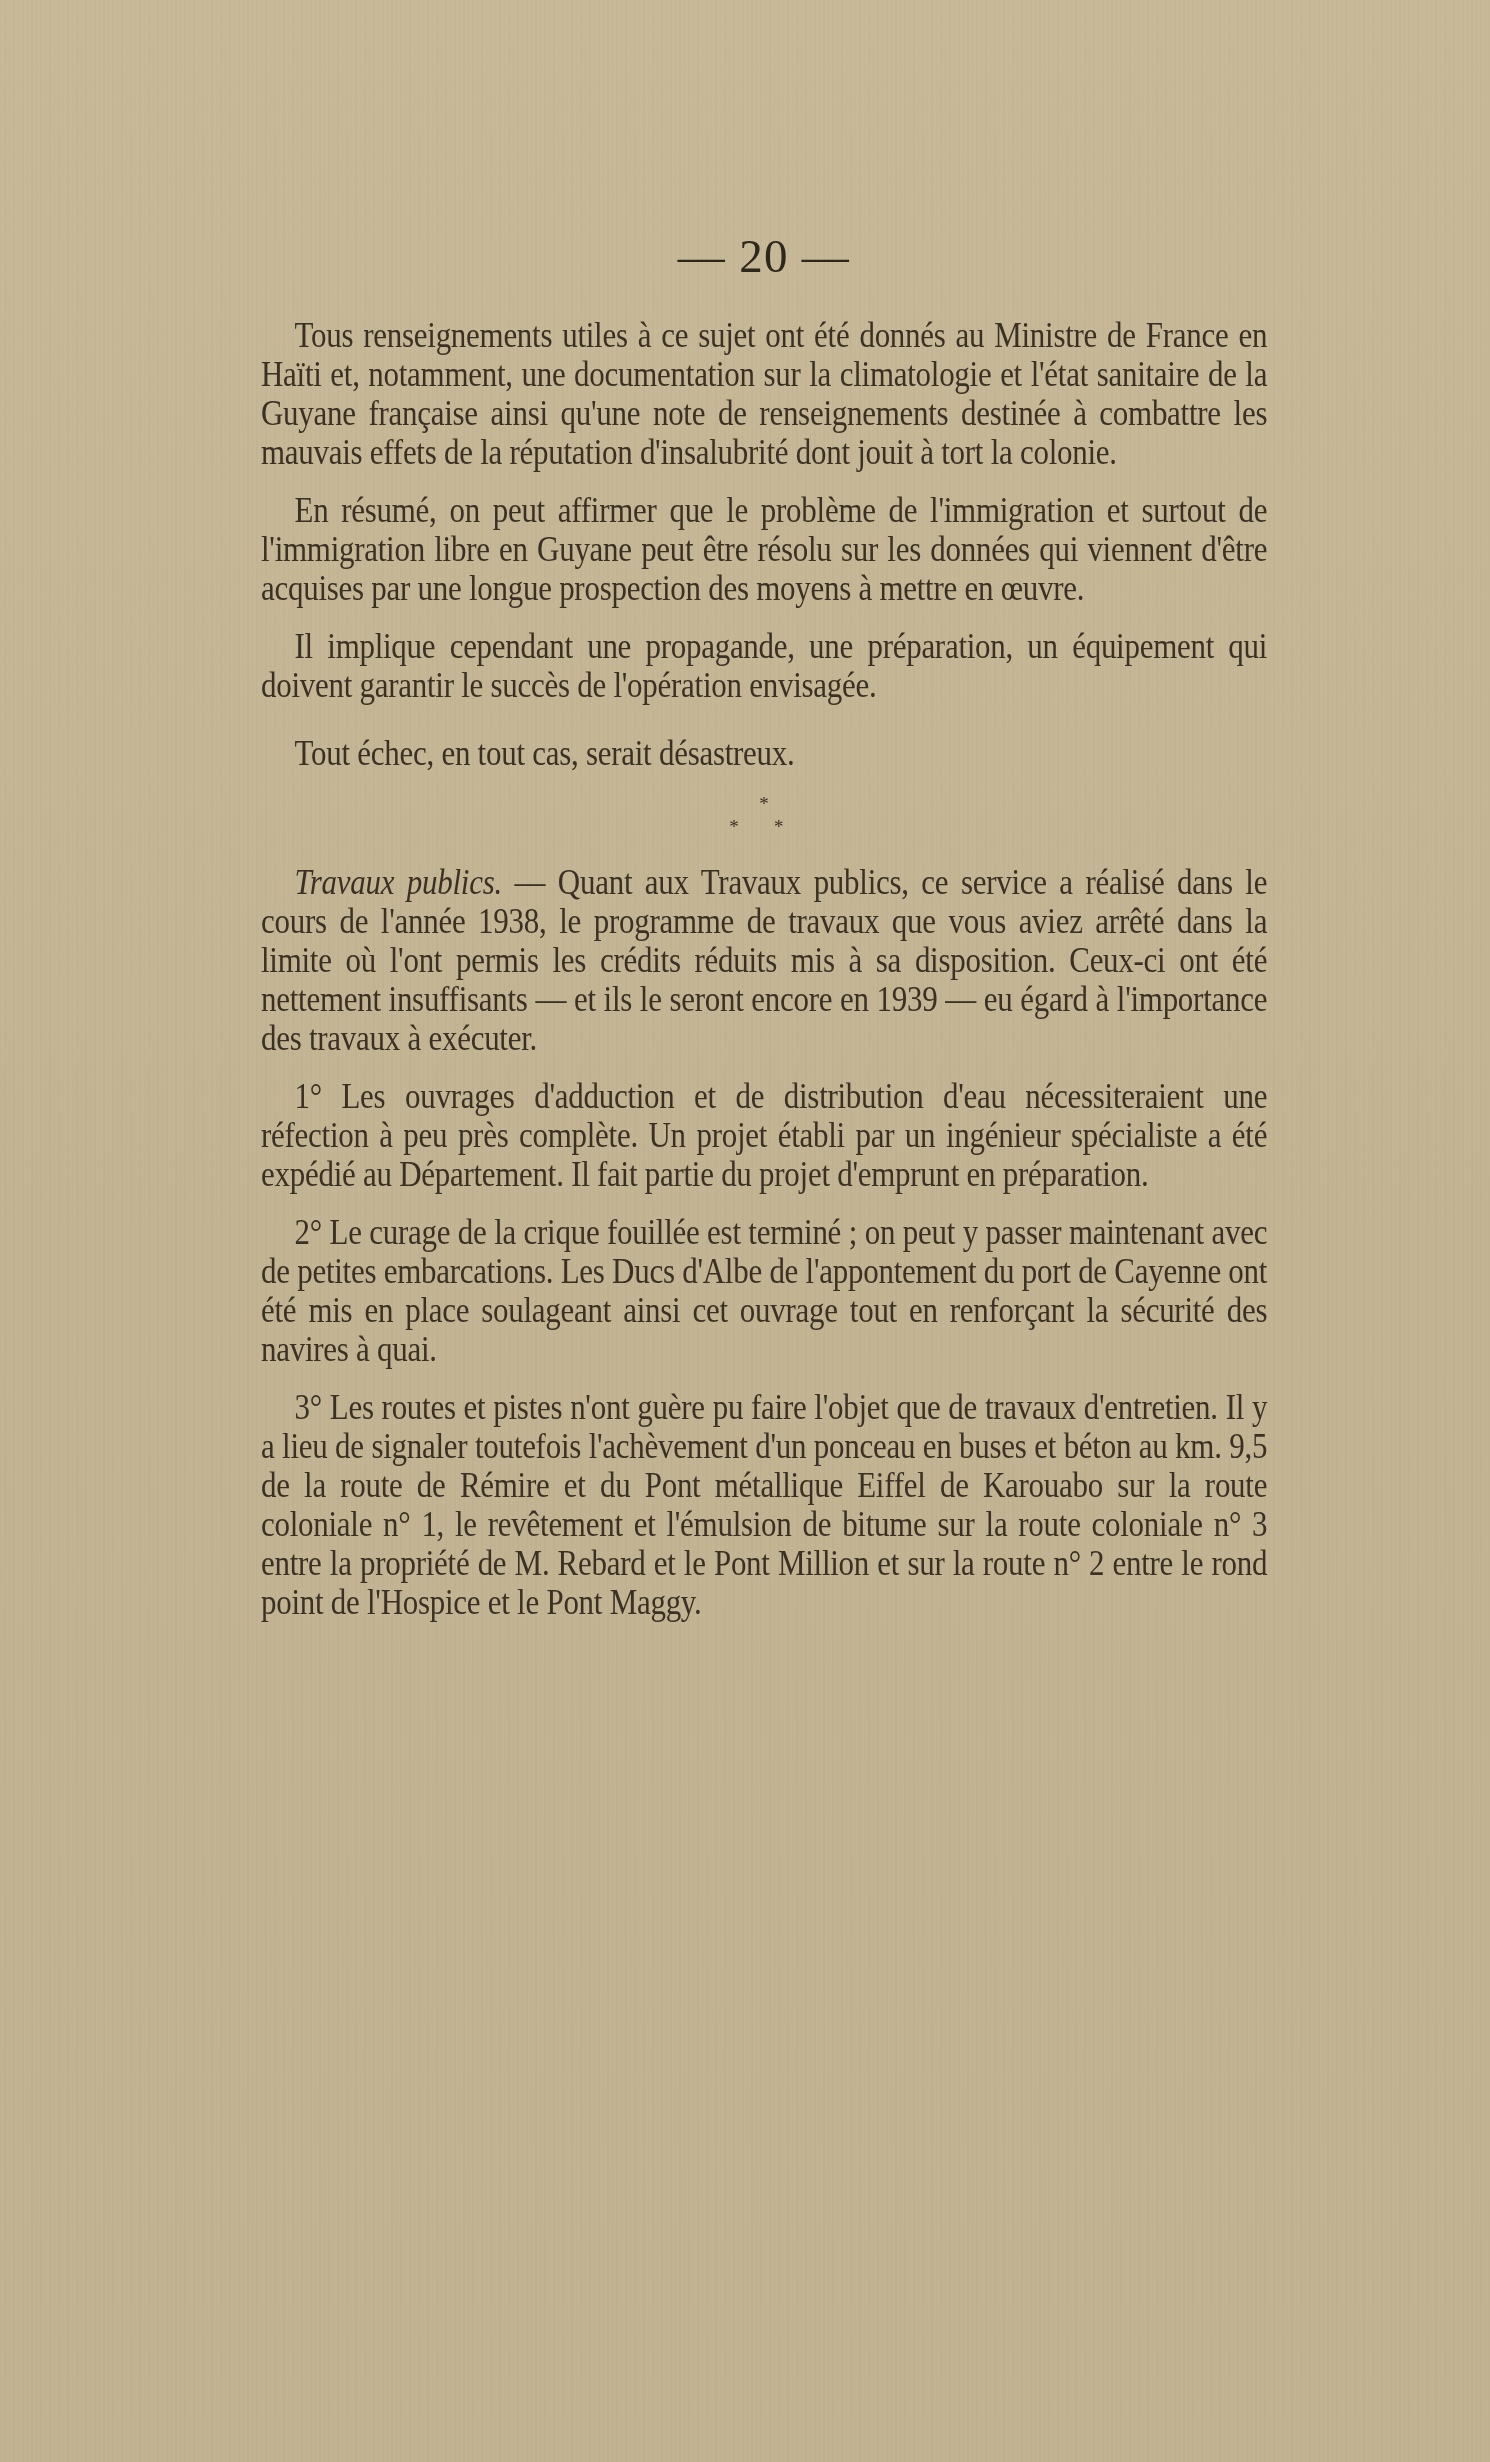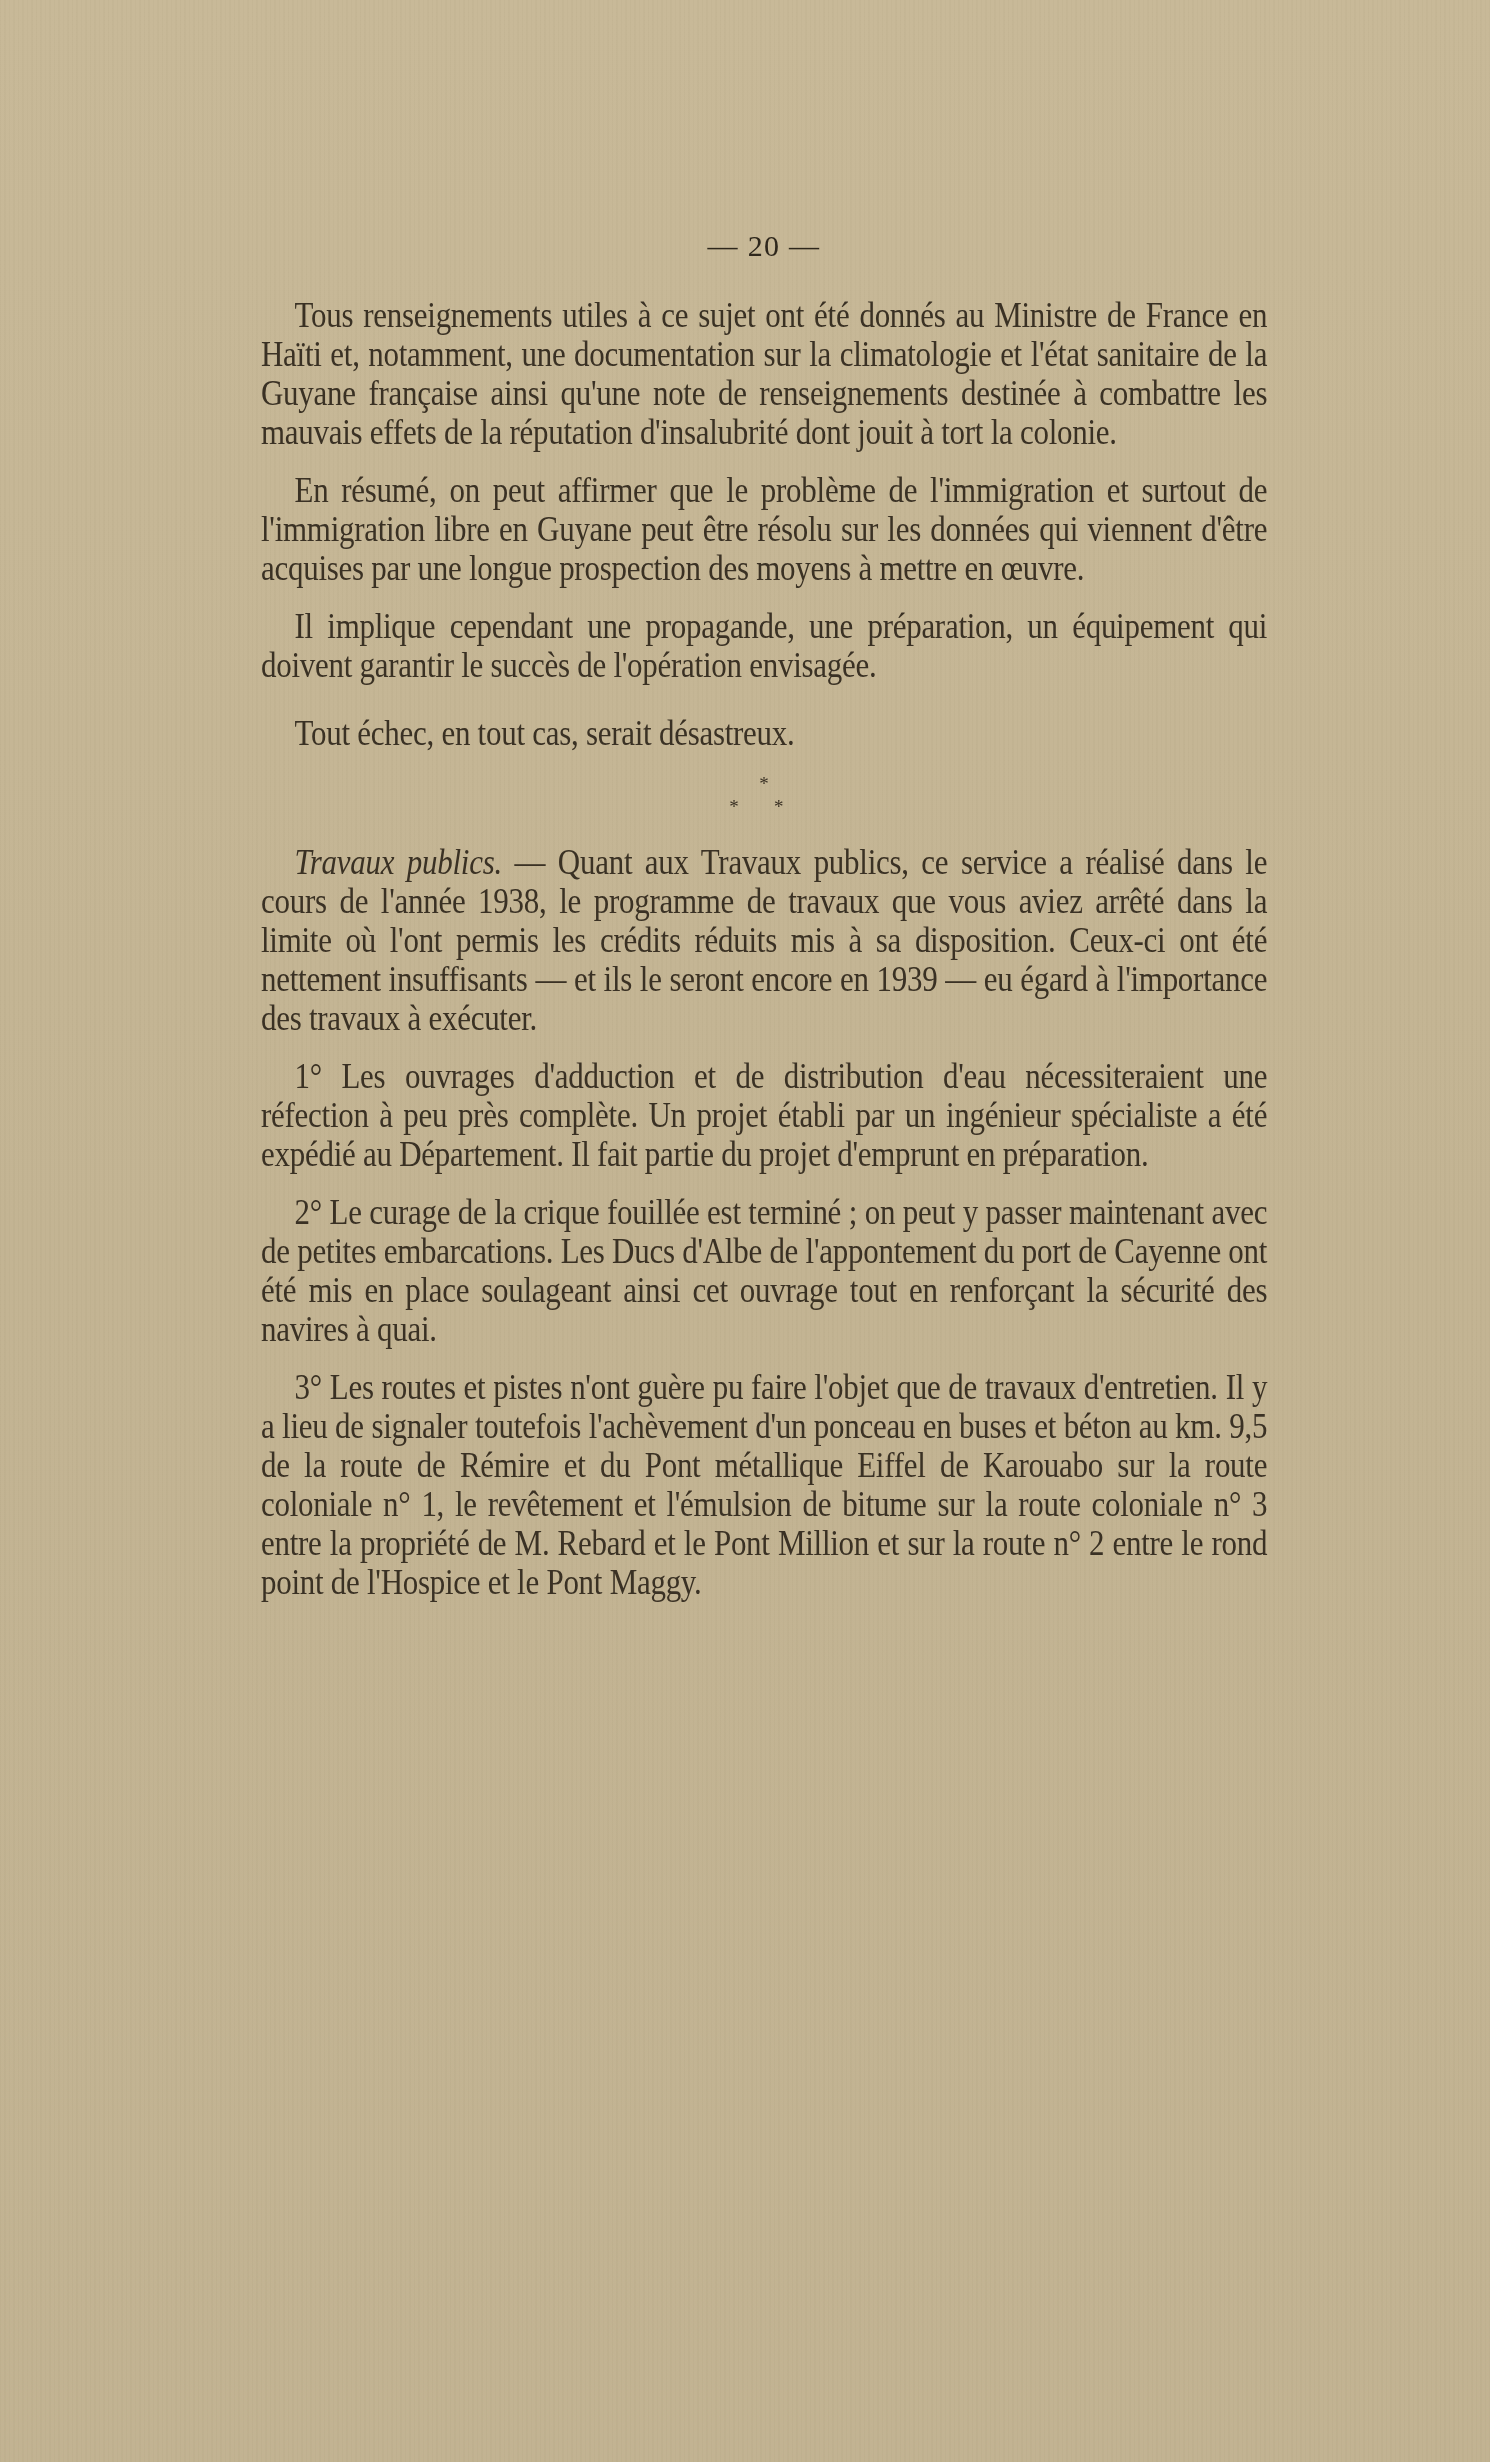--- a/index.html
+++ b/index.html
@@ -14,21 +14,21 @@
     font-family: "Liberation Serif", "DejaVu Serif", serif;
     color: #3a3124;
   }
   .page {
     position: absolute;
     left: 261px; top: 229px;
     width: 1006px;
   }
   .page-number {
     text-align: center;
-    font-size: 30px;
+    font-size: 47px;
     letter-spacing: 1.3px;
     margin-bottom: 33px;
     color: #2e271c;
   }
   .para {
     font-size: 36px;
     line-height: 39px;
     text-align: justify;
     text-indent: 39px;
     margin: 0 0 19px 0;

